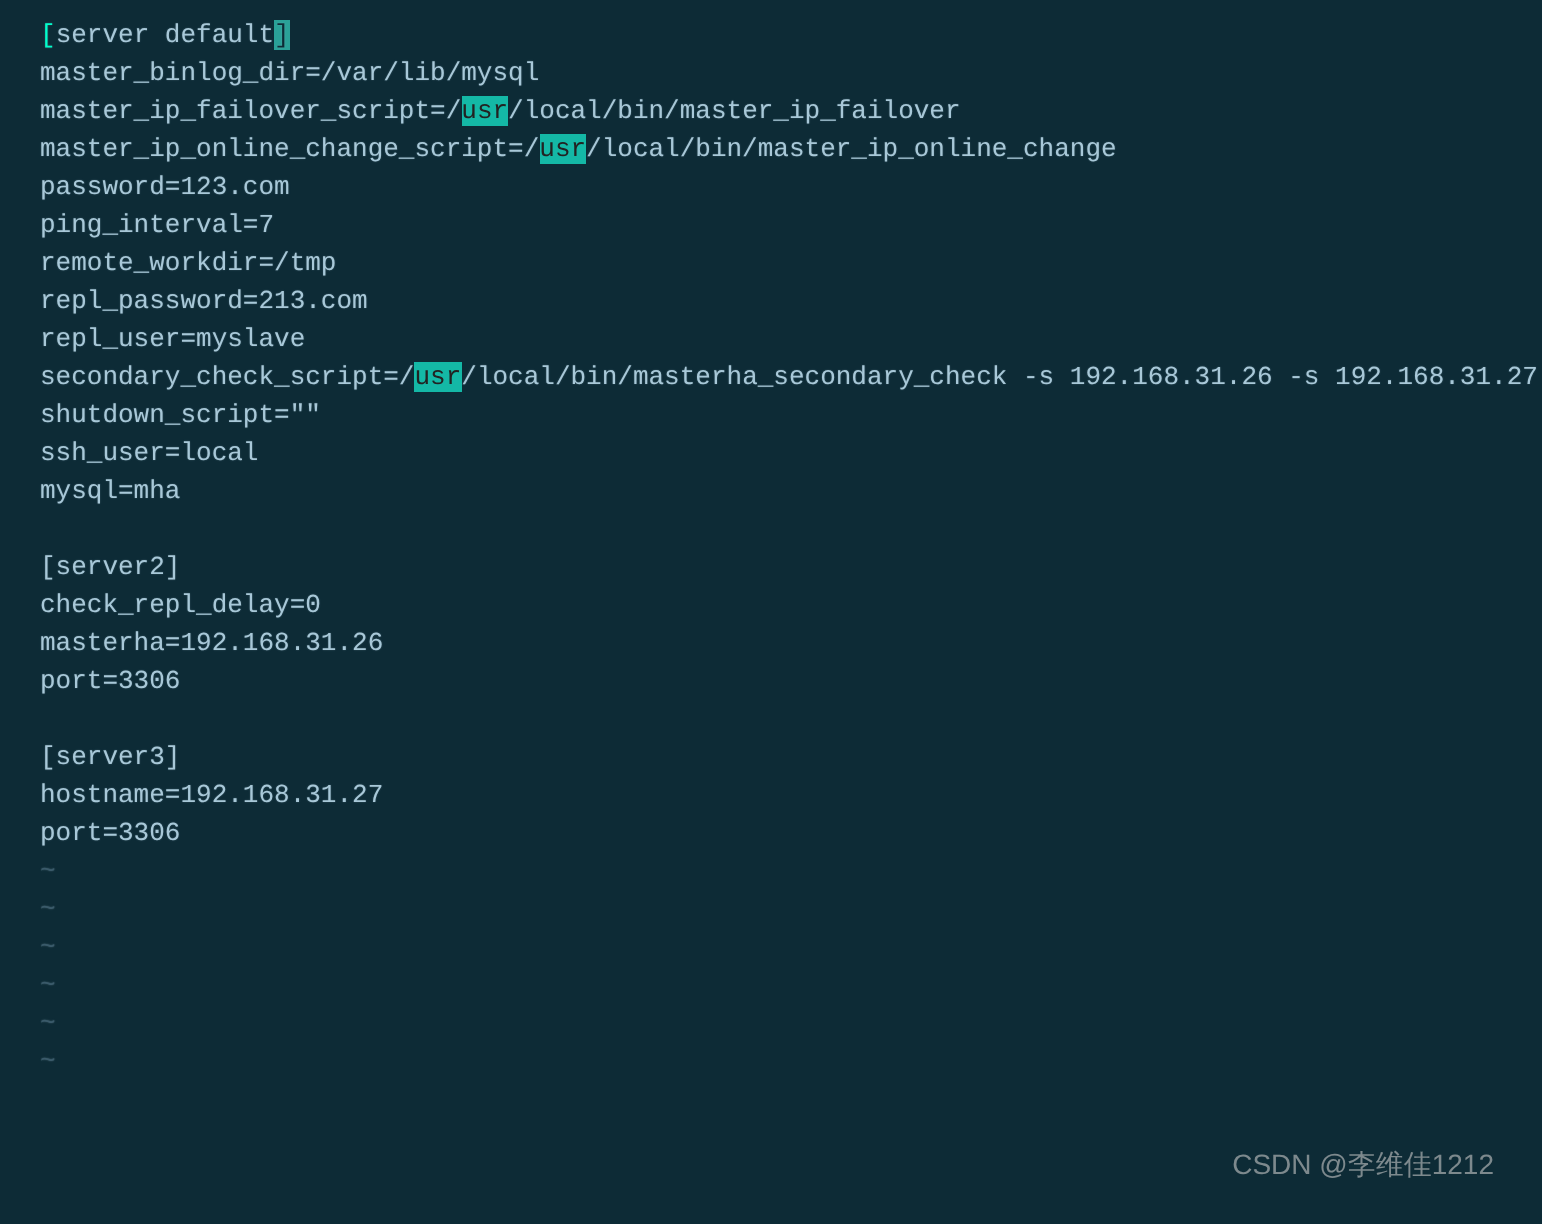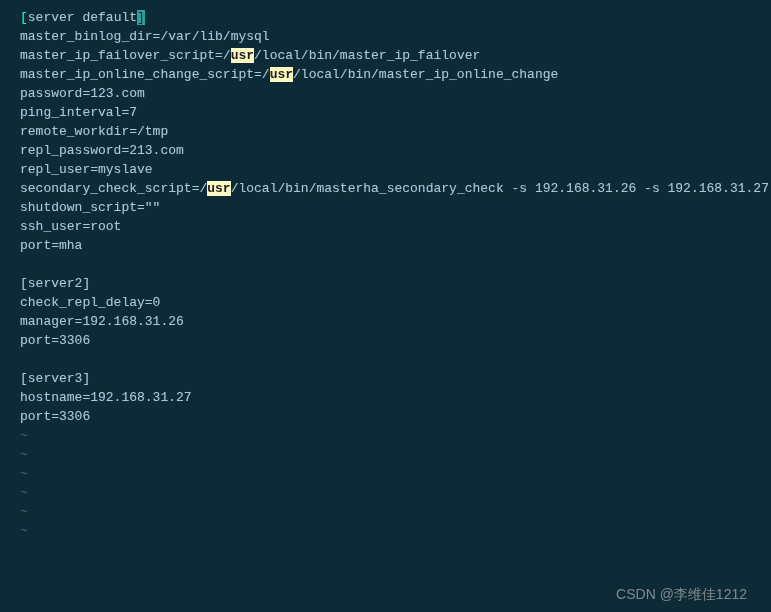--- a/index.html
+++ b/index.html
@@ -25,31 +25,30 @@
       text-shadow: 0 0 1px rgba(168,200,216,0.3);
     }
     .bracket-open {
       color: #00ffcc;
     }
     .bracket-close {
       background: #2aa198;
       color: #0d2b36;
     }
     .highlight {
-      background: #fef9c3;
+      background: #14b8a6;
       color: #222;
       text-shadow: none;
-      font-weight: bold;
     }
     .tilde {
       color: #3a5a6a;
     }
     .watermark {
       position: absolute;
-      bottom: 8px;
+      bottom: 20px;
       right: 24px;
       color: rgba(200,200,200,0.6);
       font-family: sans-serif;
       font-size: 14px;
     }
   </style>
 </head>
 <body>
 
 <div>
@@ -57,26 +56,26 @@
   <div class="line">master_binlog_dir=/var/lib/mysql</div>
   <div class="line"><span>master_ip_failover_script=/</span><span class="highlight">usr</span><span>/local/bin/master_ip_failover</span></div>
   <div class="line"><span>master_ip_online_change_script=/</span><span class="highlight">usr</span><span>/local/bin/master_ip_online_change</span></div>
   <div class="line">password=123.com</div>
   <div class="line">ping_interval=7</div>
   <div class="line">remote_workdir=/tmp</div>
   <div class="line">repl_password=213.com</div>
   <div class="line">repl_user=myslave</div>
   <div class="line"><span>secondary_check_script=/</span><span class="highlight">usr</span><span>/local/bin/masterha_secondary_check -s 192.168.31.26 -s 192.168.31.27</span></div>
   <div class="line">shutdown_script=""</div>
-  <div class="line">ssh_user=root</div>
-  <div class="line">port=mha</div>
+  <div class="line">ssh_user=local</div>
+  <div class="line">mysql=mha</div>
   <div class="line"> </div>
   <div class="line">[server2]</div>
   <div class="line">check_repl_delay=0</div>
-  <div class="line">manager=192.168.31.26</div>
+  <div class="line">masterha=192.168.31.26</div>
   <div class="line">port=3306</div>
   <div class="line"> </div>
   <div class="line">[server3]</div>
   <div class="line">hostname=192.168.31.27</div>
   <div class="line">port=3306</div>
   <div class="line tilde">~</div>
   <div class="line tilde">~</div>
   <div class="line tilde">~</div>
   <div class="line tilde">~</div>
   <div class="line tilde">~</div>

